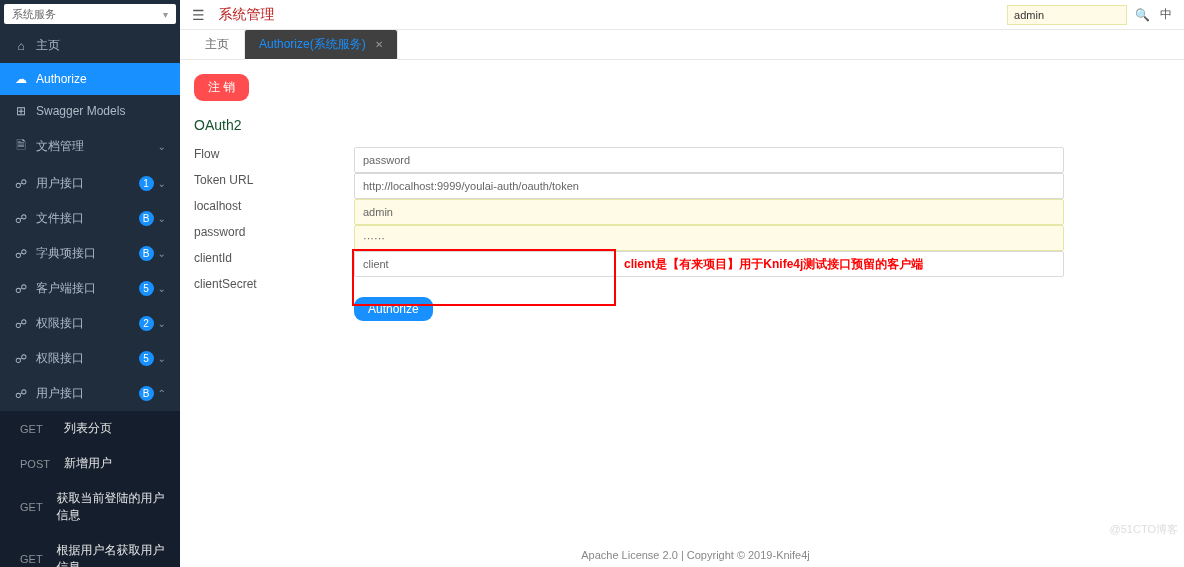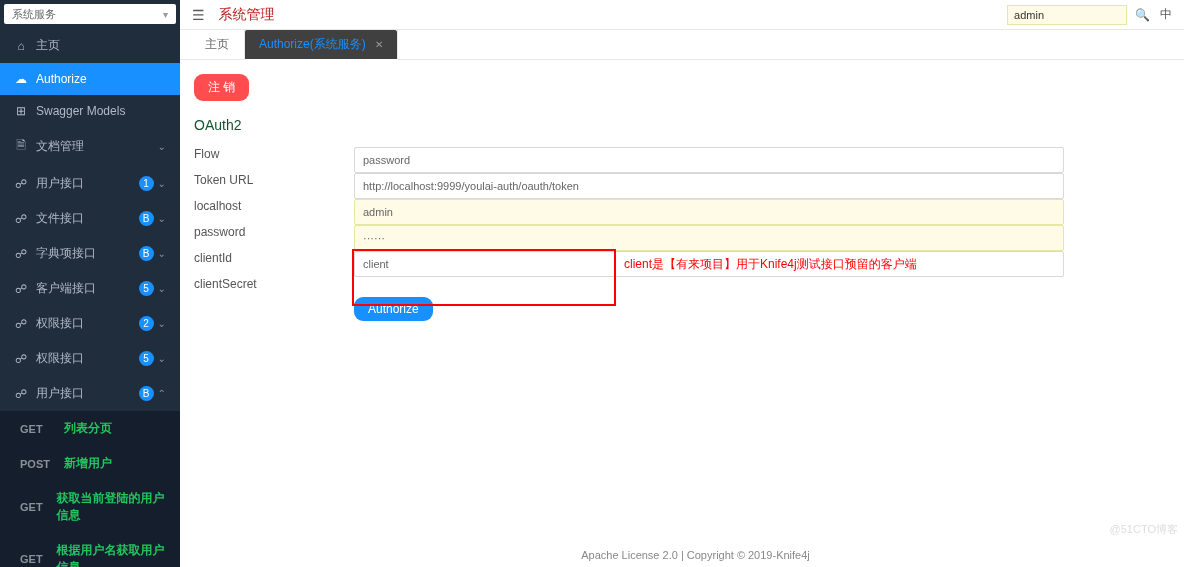--- a/index.html
+++ b/index.html
@@ -17,23 +17,23 @@
     .nav::-webkit-scrollbar-thumb { background: #555; }
     
     .nav-item { display: flex; align-items: center; padding: 9px 14px; color: #b0bac5; cursor: pointer; font-size: 12px; position: relative; }
     .nav-item.active { background: #1890ff; color: #fff; }
     .nav-item .icon { width: 14px; margin-right: 8px; display: inline-flex; align-items: center; justify-content: center; }
     .nav-item .label { flex: 1; }
     .nav-item .badge { background: #1890ff; color: #fff; border-radius: 50%; width: 15px; height: 15px; font-size: 10px; display: inline-flex; align-items: center; justify-content: center; margin-right: 4px; }
     .nav-item .chev2 { font-size: 10px; color: #8a9198; }
     
     .nav-sub { background: #141e2c; }
-    .nav-sub .nav-item { padding: 9px 14px 9px 20px; font-weight: bold; }
+    .nav-sub .nav-item { padding: 9px 14px 9px 20px; }
     .nav-sub .method { display: inline-block; width: 44px; font-size: 11px; color: #8a9198; }
-    .nav-sub .sublabel { color: #22c55e; font-size: 12px; }
+    .nav-sub .sublabel { color: #e5e5e5; font-size: 12px; }
     
     
     .main { flex: 1; display: flex; flex-direction: column; min-width: 0; }
     
     .header { height: 30px; border-bottom: 1px solid #e8e8e8; display: flex; align-items: center; padding: 0 12px; }
     .collapse-icon { margin-right: 14px; color: #595959; cursor: pointer; font-size: 14px; }
     .header-title { font-size: 14px; color: #b91c1c; font-weight: 500; flex: 1; }
     .search-top { width: 120px; height: 20px; background: #fffbe6; border: 1px solid #e6e6a6; padding: 0 6px; font-size: 11px; color: #333; outline: none; }
     .search-icon-top { margin-left: 8px; color: #595959; cursor: pointer; }
     .lang { margin-left: 10px; color: #595959; cursor: pointer; font-size: 12px; }
@@ -51,21 +51,21 @@
     
     .panel-title { font-size: 14px; color: #14532d; padding: 16px 0 14px 0; }
     
     .form-row { display: flex; align-items: flex-start; margin-bottom: 0; }
     .form-label { width: 160px; font-size: 12px; color: #555; }
     .form-input { flex: 1; height: 26px; border: 1px solid #d9d9d9; border-radius: 2px; padding: 0 8px; font-size: 11px; color: #666; outline: none; max-width: 710px; }
     .form-input.hl { background: #fffbe6; border-color: #e6e6a6; }
     
     .red-box-area { position: relative; }
     .red-box { position: absolute; border: 2px solid #ff0000; left: 158px; top: -2px; width: 264px; height: 57px; pointer-events: none; }
-    .red-note { position: absolute; left: 430px; top: 5px; color: #ff0000; font-size: 12px; font-weight: 400; }
+    .red-note { position: absolute; left: 430px; top: 5px; color: #ff0000; font-size: 12px; font-weight: 700; }
     
     .footer { height: 24px; display: flex; align-items: center; justify-content: center; font-size: 11px; color: #888; padding-left: 27px; }
     .footer .cc { margin: 0 3px; }
     
     .watermark { position: absolute; right: 6px; bottom: 6px; color: #ddd; font-size: 11px; }
   </style>
 </head>
 <body>
 
 <div class="app">

